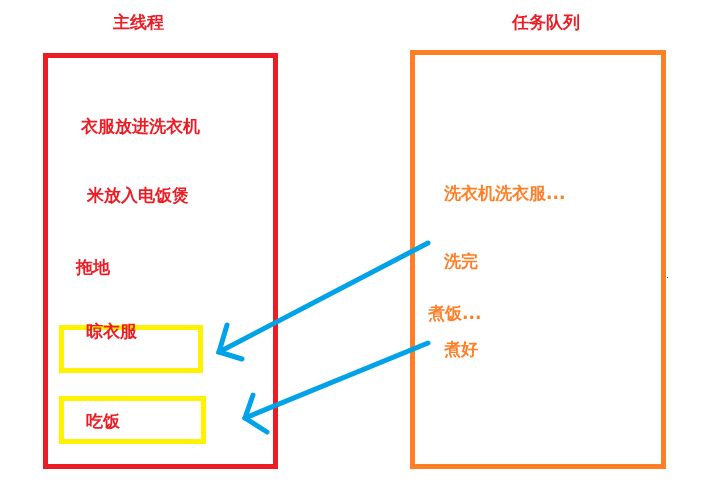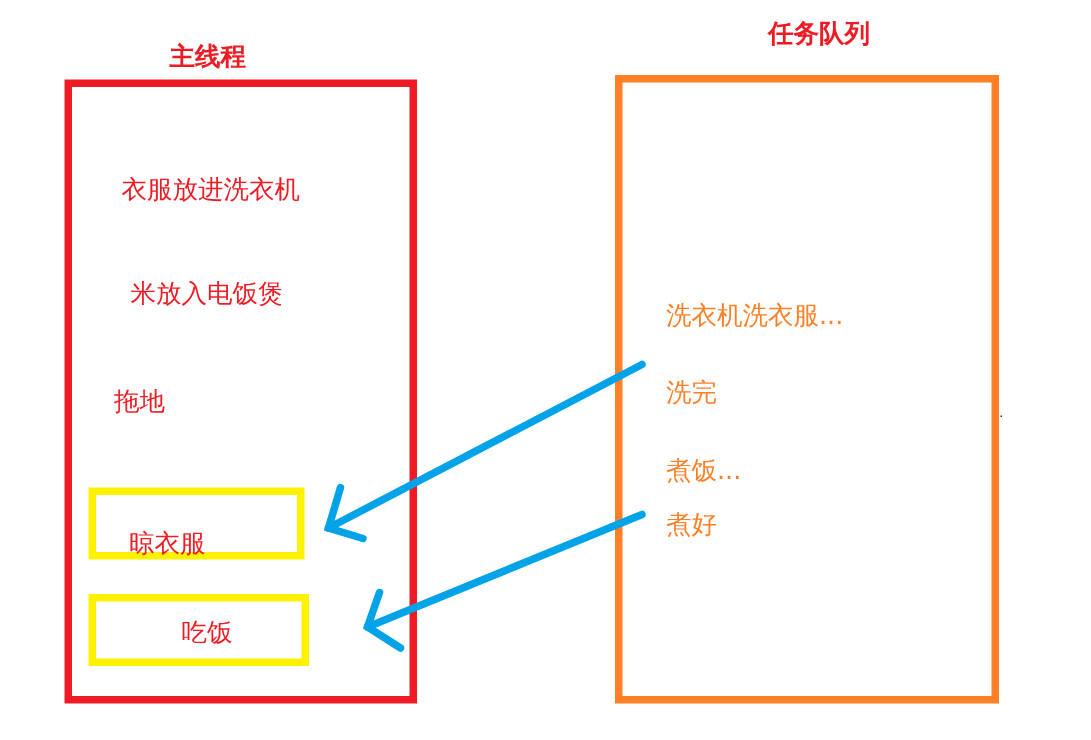--- a/index.html
+++ b/index.html
@@ -3,48 +3,48 @@
 <meta charset="utf-8">
 <style>
   html, body { margin:0; padding:0; background:#ffffff; }
   body { width:727px; height:493px; position:relative; overflow:hidden;
          font-family:"DejaVu Sans", sans-serif; font-weight:bold; }
   .title { position:absolute; color:#ed1c24; font-size:17px; font-weight:bold; white-space:nowrap; }
   .box { position:absolute; box-sizing:border-box; }
   .red-box { left:43px; top:53px; width:235px; height:416px; border:5px solid #ed1c24; }
   .orange-box { left:410px; top:50px; width:256px; height:419px; border:5px solid #ff7f27; }
   .yellow-box { border:5px solid #fff200; }
-  .item { position:absolute; font-size:17px; font-weight:normal; white-space:nowrap; }
+  .item { position:absolute; font-size:17px; font-weight:bold; white-space:nowrap; }
   .red { color:#ed1c24; }
   .orange { color:#ff7f27; }
   svg.arrows { position:absolute; left:0; top:0; }
   .dot { position:absolute; left:667px; top:277px; width:1px; height:1px; background:#333; }
 </style>
 </head>
 <body>
 
-<div class="title" style="left:113px; top:26px;text-align:right;">主线程</div>
+<div class="title" style="left:113px; top:11px;text-align:right;">主线程</div>
 <div class="title" style="left:488px; top:11px;margin-left:24px;">任务队列</div>
 
 <div class="box red-box"></div>
 <div class="box orange-box"></div>
 
 <div class="item red" style="left:81px; top:115px;">衣服放进洗衣机</div>
 <div class="item red" style="left:87px; top:184px;">米放入电饭煲</div>
 <div class="item red" style="left:76px; top:256px;">拖地</div>
 
 <div class="box yellow-box" style="left:59px; top:325px; width:144px; height:48px;"></div>
-<div class="item red" style="left:86px; top:351px;text-align:center;">晾衣服</div>
+<div class="item red" style="left:86px; top:320px;text-align:center;">晾衣服</div>
 
 <div class="box yellow-box" style="left:59px; top:396px; width:147px; height:48px;"></div>
-<div class="item red" style="left:86px; top:410px;margin-left:35px;">吃饭</div>
+<div class="item red" style="left:86px; top:410px;">吃饭</div>
 
-<div class="item orange" style="left:444px; top:199px;">洗衣机洗衣服...</div>
+<div class="item orange" style="left:444px; top:182px;">洗衣机洗衣服...</div>
 <div class="item orange" style="left:444px; top:250px;">洗完</div>
-<div class="item orange" style="left:444px; top:302px;">煮饭...</div>
+<div class="item orange" style="left:428px; top:302px;">煮饭...</div>
 <div class="item orange" style="left:444px; top:338px;text-align:right;">煮好</div>
 
 <svg class="arrows" width="727" height="493">
   <g stroke="#00a2e8" stroke-width="5" stroke-linecap="round" fill="none">
     <path d="M428 243 L219 352"></path>
     <path d="M227 325 L219 352 L242 359"></path>
   </g>
   <g stroke="#00a2e8" stroke-width="5" stroke-linecap="round" fill="none">
     <path d="M428 343 L245 418"></path>
     <path d="M253 395 L245 418 L267 432"></path>

